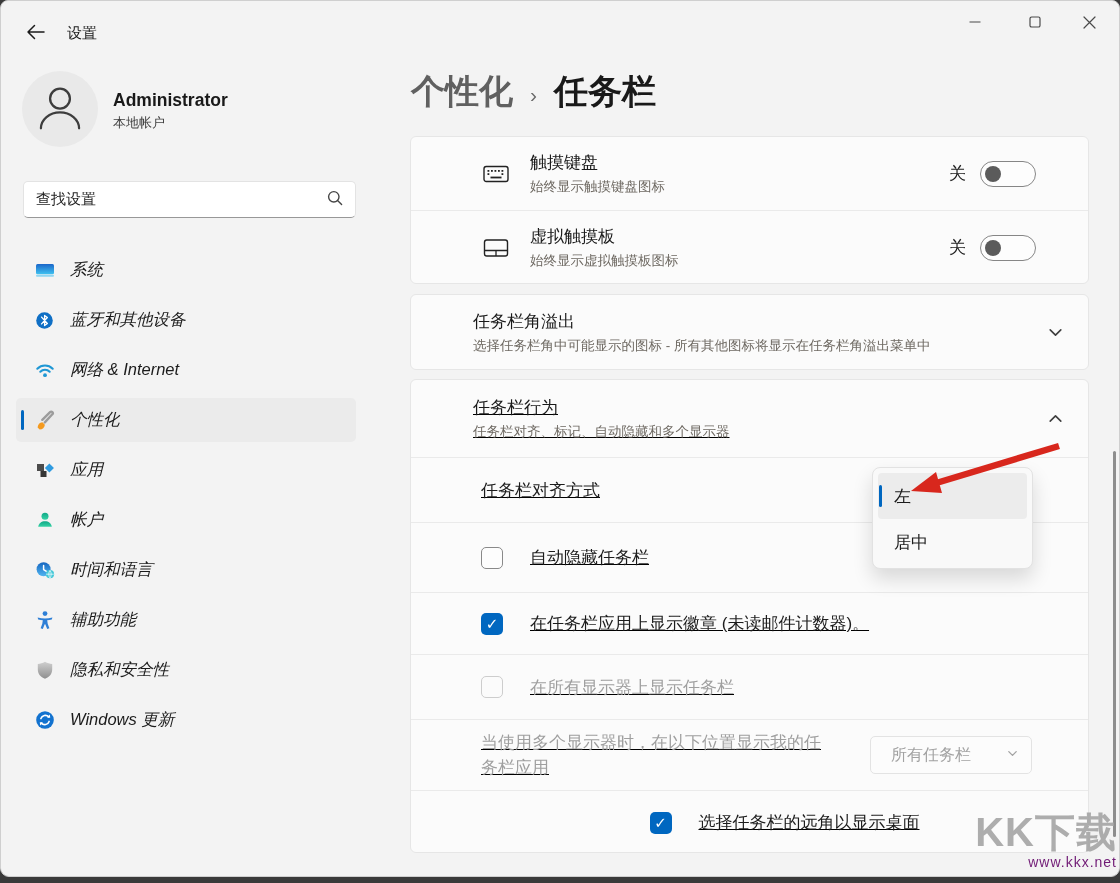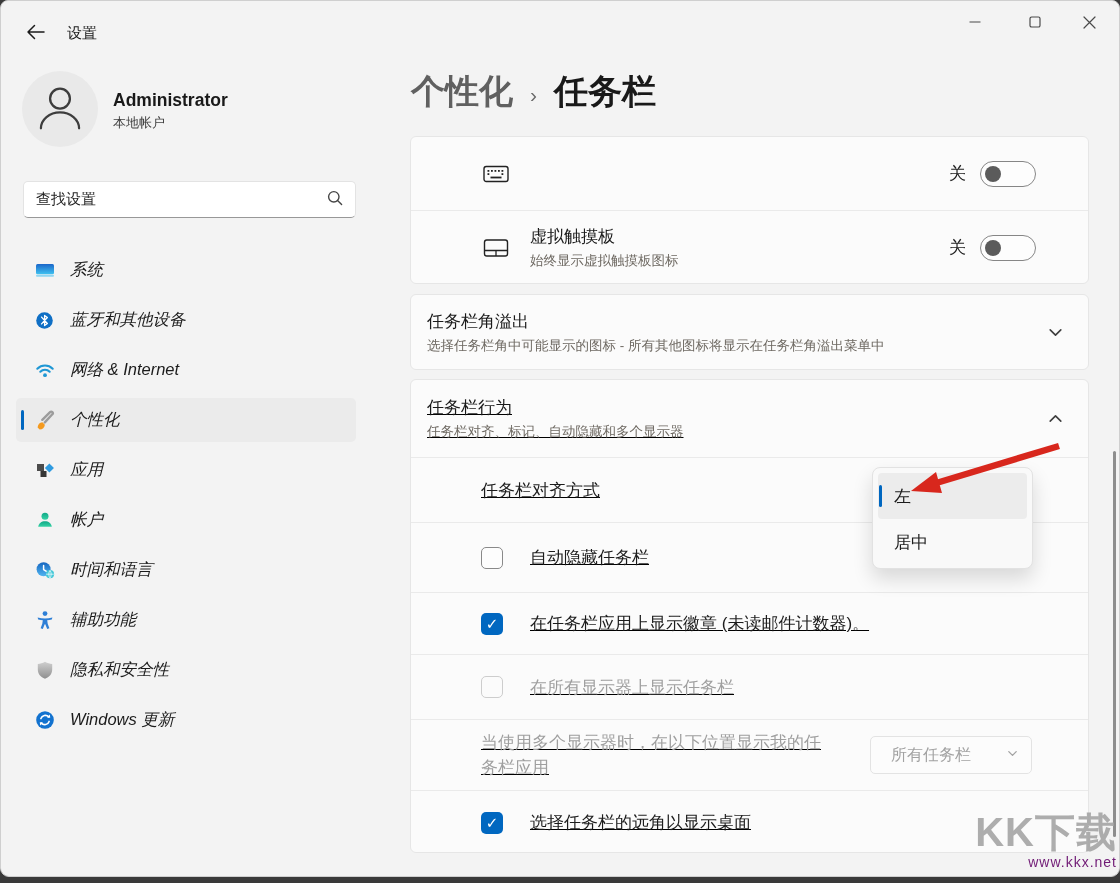--- a/index.html
+++ b/index.html
@@ -44,26 +44,26 @@
   .row-txt { margin-left:21px; }
   .row-title { font-size:17px; color:#1a1a1a; }
   .row-sub { font-size:13.5px; color:#6e6962; margin-top:4px; }
   .spacer { flex:1; }
   .toggle-state { font-size:17px; color:#1a1a1a; margin-right:14px; }
   .toggle { width:56px; height:26px; border:1px solid #868686; border-radius:13px; background:#fdfdfd; position:relative; cursor:pointer; flex:none; }
   .toggle-knob { position:absolute; left:4px; top:4px; width:16px; height:16px; border-radius:50%; background:#5b5b5b; }
 
   .exp-header { display:flex; align-items:center; height:100%; padding:0 24px 0 16px; cursor:pointer; }
   .exp-hd77 { height:77px; }
-  .exp-txt { flex:1; }
+  .exp-txt { flex:1;margin-left:46px; }
   .chev { width:18px; height:18px; flex:none; display:flex; align-items:center; justify-content:center; }
 
   .b-row { border-top:1px solid #eaeaea; display:flex; align-items:center; padding-left:70px; position:relative; }
   .r-align { height:65px; } .r-autohide { height:70px; } .r-badges { height:62px; }
-  .r-alldisp { height:65px; } .r-multi { height:71px; } .r-corner { height:64px; }
+  .r-alldisp { height:65px; } .r-multi { height:71px; } .r-corner { height:64px;justify-content:center; }
   .plain-label { font-size:17px; color:#1c1c1c; }
   .cb { width:22px; height:22px; border-radius:5px; flex:none; position:relative; cursor:pointer; }
   .cb-checked { background:#0067c0; }
   .cb-checked::after { content:"✓"; position:absolute; inset:0; display:flex; align-items:center; justify-content:center; color:#fff; font-size:15px; font-weight:bold; }
   .cb-un { border:1px solid #898989; background:#fdfdfd; }
   .cb-dis { border:1px solid #cdcdcd; background:transparent; }
   .cb-label { font-size:17px; color:#1c1c1c; margin-left:27px; }
   .cb-label.dis { color:#9f9f9f; }
   .multi-label { font-size:17px; color:#9f9f9f; width:348px; line-height:25px; }
   .mini-select { position:absolute; right:56px; top:50%; transform:translateY(-50%); width:162px; height:38px; border:1px solid #e3e3e3; border-radius:5px; background:#fcfcfc; display:flex; align-items:center; padding:0 12px 0 20px; cursor:default; }
@@ -264,20 +264,24 @@
                 <rect x="8" y="6" width="1.8" height="1.8"></rect>
                 <rect x="11.5" y="6" width="1.8" height="1.8"></rect>
                 <rect x="15" y="6" width="1.8" height="1.8"></rect>
                 <rect x="18.5" y="6" width="1.8" height="1.8"></rect>
                 <rect x="4.5" y="9.2" width="1.8" height="1.8"></rect>
                 <rect x="18.5" y="9.2" width="1.8" height="1.8"></rect>
                 <rect x="7.5" y="12.6" width="11" height="1.8"></rect>
               </g>
             </svg>
           </span>
+      <span class="row-txt">
+        <div class="row-title">触摸键盘</div>
+        <div class="row-sub">始终显示触摸键盘图标</div>
+      </span>
       <span class="spacer"></span>
       <span class="toggle-state">关</span>
       <span class="toggle">
             <span class="toggle-knob"></span>
           </span>
     </div>
     <div class="setting-row">
       <span class="row-icon">
             <svg width="26" height="20" viewBox="0 0 26 20">
               <rect x="1.5" y="2" width="23" height="16" rx="2.2" stroke="#222" stroke-width="1.4" fill="none"></rect>

